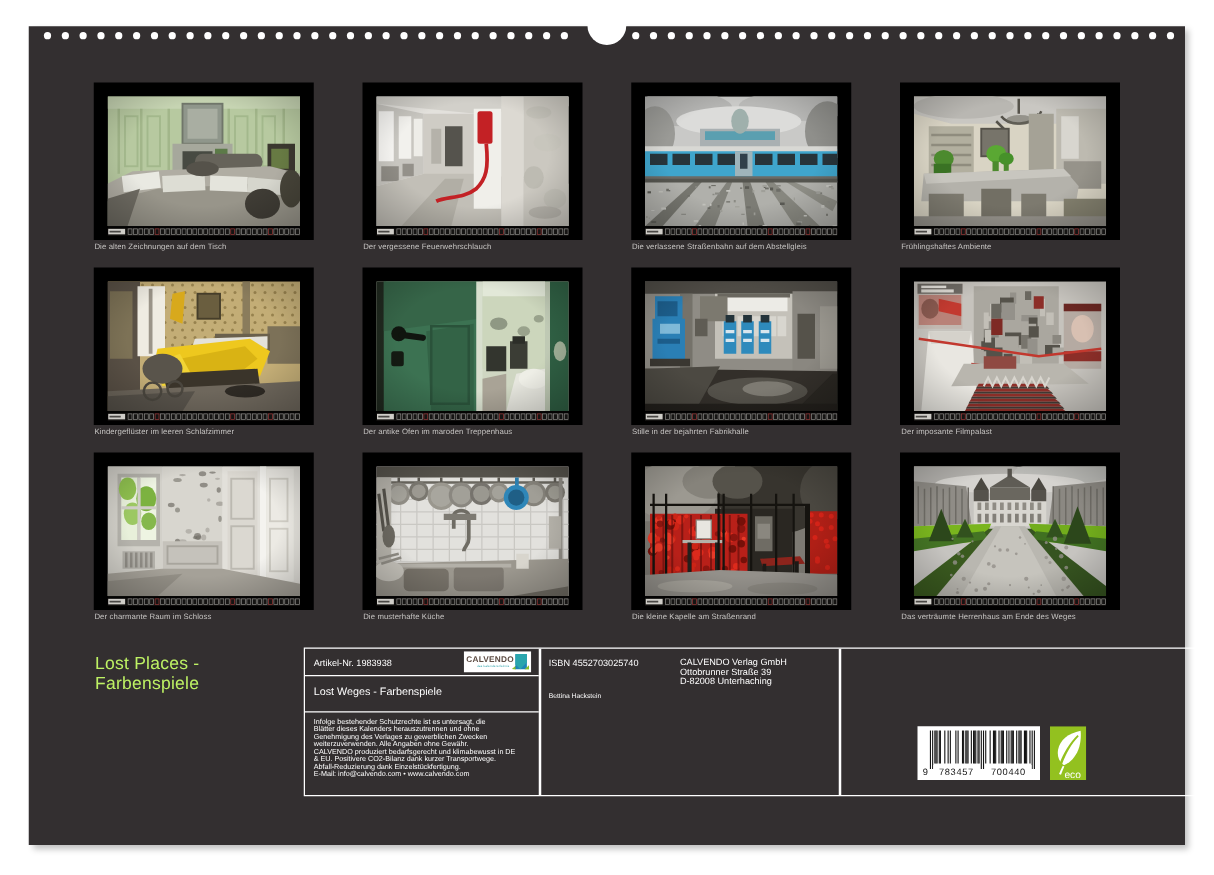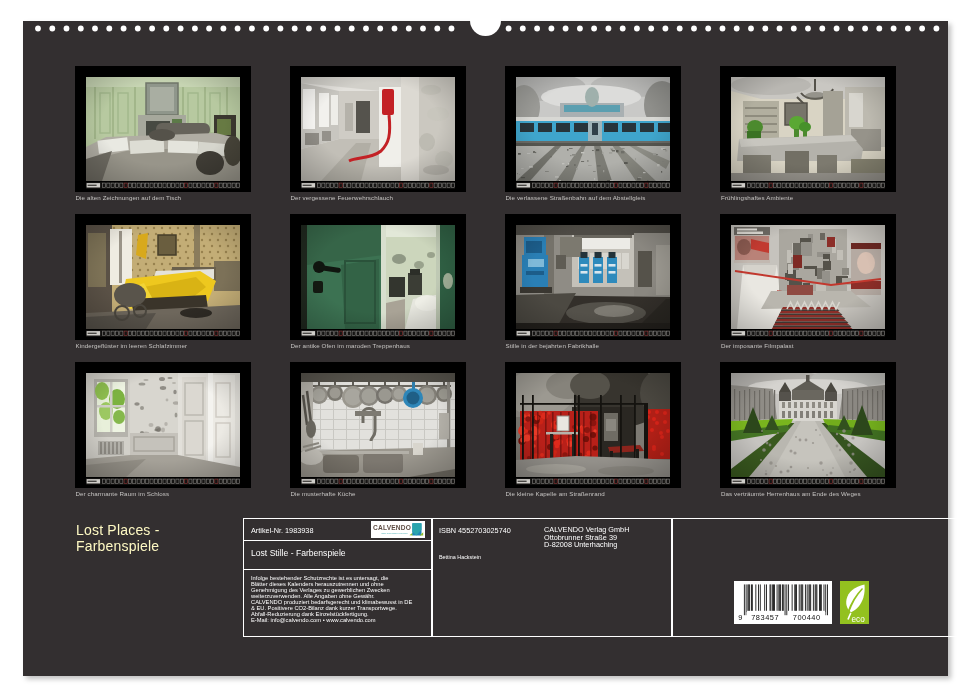--- a/index.html
+++ b/index.html
@@ -2,21 +2,21 @@
 <html><head><meta charset="utf-8">
 <style>
 *{margin:0;padding:0;box-sizing:border-box}
 html,body{width:971px;height:700px;background:#ffffff;font-family:"Liberation Sans",sans-serif;overflow:hidden}
 #card{position:absolute;left:23px;top:21px;width:925px;height:655px;background:#332f30;box-shadow:3px 3px 5px rgba(0,0,0,0.25)}
 .thumb{position:absolute;width:176px;height:126px;background:#000}
 .ph{position:absolute;left:11px;top:11px;width:154px;height:104px;overflow:hidden}
 .strip{position:absolute;left:11px;top:116px;width:154px;height:7px}
 .ph svg,.strip svg{display:block}
 .cap{position:absolute;font-size:6.2px;color:#c6c4c2;white-space:nowrap;letter-spacing:0.1px}
-#title{position:absolute;left:53px;top:501px;font-size:14px;line-height:16px;color:#fef9c3;letter-spacing:0.2px}
+#title{position:absolute;left:53px;top:501px;font-size:14px;line-height:16px;color:#bef264;letter-spacing:0.2px}
 #infobox{position:absolute;left:220px;top:497px;width:756px;height:118.5px;border:1.5px solid #fff}
 .vline{position:absolute;top:0;bottom:0;width:1.5px;background:#fff}
 .hline{position:absolute;left:0;width:187px;height:1.5px;background:#fff}
 .t7{font-size:7.3px;color:#fff;position:absolute;white-space:nowrap}
 .t55{font-size:5.4px;color:#fff;position:absolute;white-space:nowrap}
 .t8{font-size:8.6px;color:#fff;position:absolute;white-space:nowrap}
 .legal{position:absolute;font-size:5.75px;line-height:6.05px;color:#fff;width:186px;letter-spacing:0px}
 </style></head><body>
 
 <div id="card">
@@ -1610,21 +1610,21 @@
 <text x="2" y="8.8" font-family="Liberation Sans, sans-serif" font-weight="bold" font-size="6.6" letter-spacing="0.2" fill="#5d4c43">CALVENDO</text>
 <text x="10.5" y="12.6" font-family="Liberation Sans, sans-serif" font-size="2.4" letter-spacing="0.2" fill="#2aa0a8">das kalendererlebnis</text>
 <g>
 <polygon points="38.5,14.2 41.8,11.4 41.8,14.6" fill="#8fbf2a"></polygon>
 <rect x="41.3" y="2.2" width="9.2" height="12.2" rx="0.6" fill="#1f86b8"></rect>
 <polygon points="41.3,2.2 50.5,2.2 50.5,8.8 45.3,14.4 41.3,10.5" fill="#2aa5ad"></polygon>
 <polygon points="48.6,14.4 52.2,11.2 52.2,14.6" fill="#8fbf2a"></polygon>
 </g>
         </svg></div>
 
-<div class="t8" style="left:7px;top:29px">Lost Stille - Farbenspiele</div>
+<div class="t8" style="left:7px;top:29px">Lost Weges - Farbenspiele</div>
 
 <div class="legal" style="left:7px;top:56px">Infolge bestehender Schutzrechte ist es untersagt, die<br>Blätter dieses Kalenders herauszutrennen und ohne<br>Genehmigung des Verlages zu gewerblichen Zwecken<br>weiterzuverwenden. Alle Angaben ohne Gewähr.<br>CALVENDO produziert bedarfsgerecht und klimabewusst in DE<br>&amp; EU. Positivere CO2-Bilanz dank kurzer Transportwege.<br>Abfall-Reduzierung dank Einzelstückfertigung.<br>E-Mail: info@calvendo.com • www.calvendo.com</div>
 
 <div class="t7" style="left:195px;top:7px">ISBN 4552703025740</div>
 
 <div class="t55" style="left:195px;top:35px">Bettina Hackstein</div>
 
 <div class="t7" style="left:300px;top:7px;line-height:7.6px">CALVENDO Verlag GmbH<br>Ottobrunner Straße 39<br>D-82008 Unterhaching</div>
 
 <div style="position:absolute;left:490px;top:62px;width:98px;height:43px;background:#fff"><svg width="98" height="43" viewBox="0 0 98 44" xmlns="http://www.w3.org/2000/svg">

